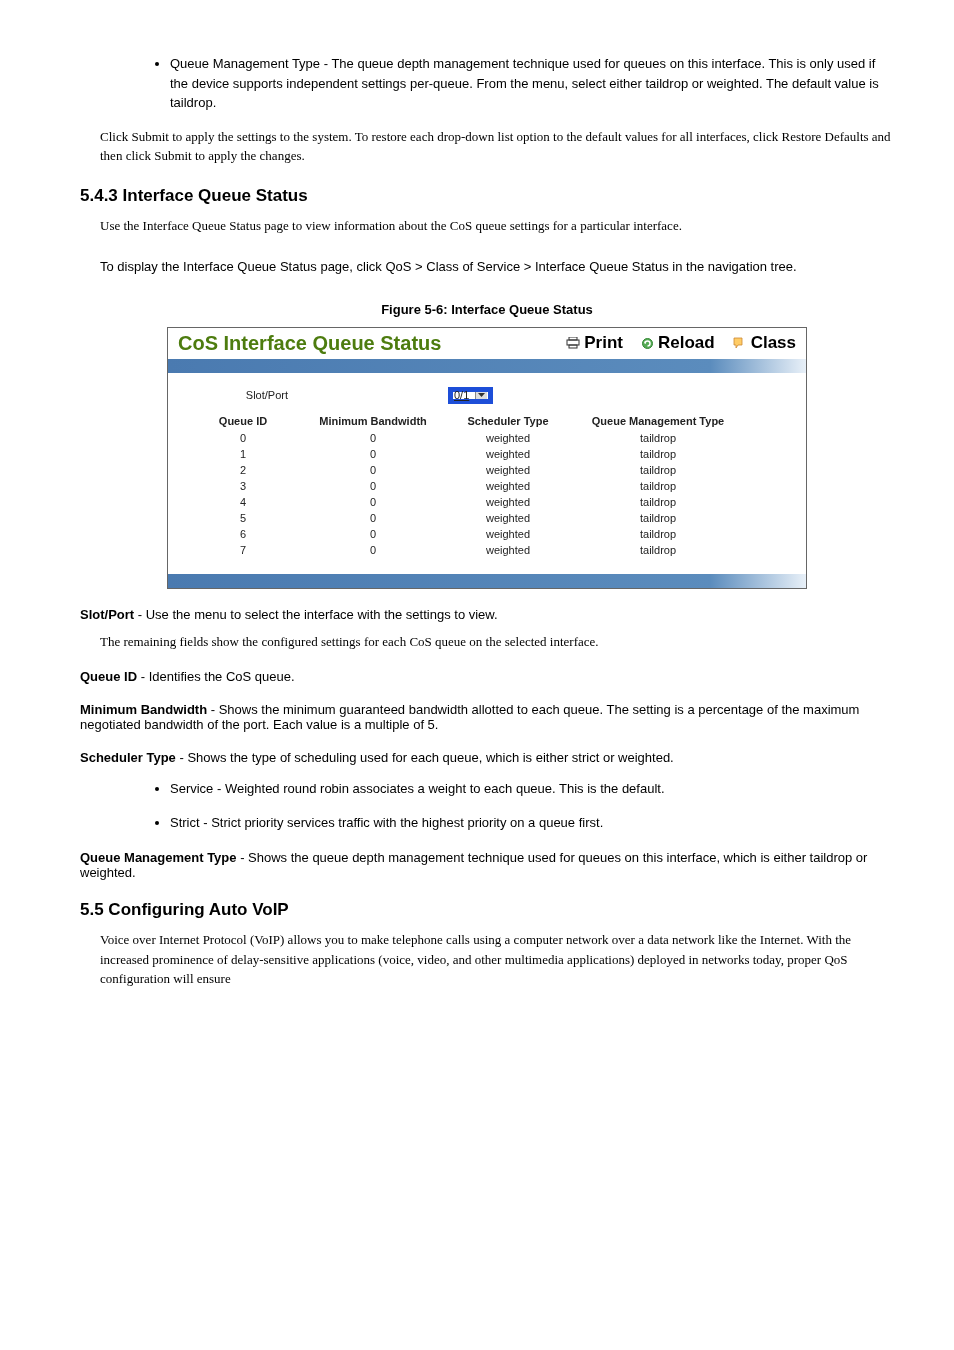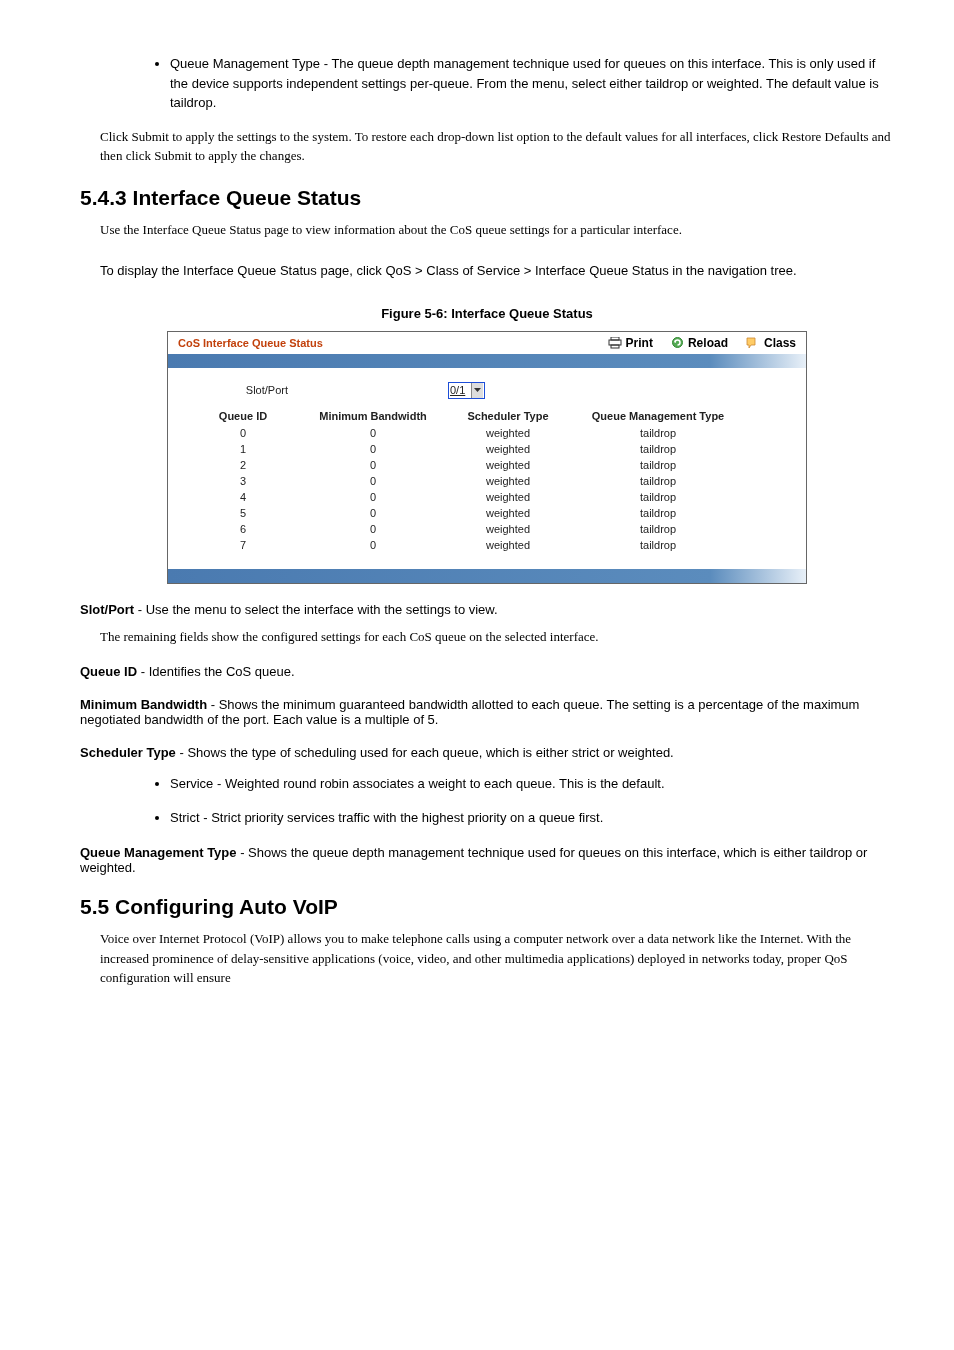--- a/index.html
+++ b/index.html
@@ -4,21 +4,21 @@
 <style>
   * { margin: 0; padding: 0; box-sizing: border-box; }
   body {
     font-family: Arial, Helvetica, sans-serif;
     font-size: 13px;
     color: #000;
     background: #fff;
     padding: 40px 60px 40px 80px;
   }
   .section-heading {
-    font-size: 21px;
+    font-size: 17px;
     font-weight: bold;
     margin: 20px 0 10px 0;
   }
   .body-text {
     margin: 10px 0;
     line-height: 1.5;
     font-family: Liberation Serif, serif;
   }
   .indent { margin-left: 20px; }
   .bullet-list {
@@ -41,29 +41,29 @@
     margin: 0 auto 10px auto;
     background: #fff;
   }
   .ss-header {
     display: flex;
     justify-content: space-between;
     align-items: center;
     padding: 4px 10px;
   }
   .ss-title {
-    color: #c2410c;
-    font-weight: bold;
-    font-size: 11px;
+    color: #4d7c0f;
+    font-weight: bold;
+    font-size: 20px;
   }
   .ss-actions {
     display: flex;
     gap: 18px;
     align-items: center;
-    font-size: 12px;
+    font-size: 17px;
     font-weight: bold;
   }
   .ss-action {
     display: flex;
     align-items: center;
     gap: 4px;
   }
   .icon-print svg, .icon-reload svg, .icon-help svg { display: block; }
   .ss-bar {
     height: 14px;
@@ -74,21 +74,21 @@
     font-size: 11px;
     color: #222;
   }
   .ss-row {
     display: flex;
     align-items: center;
     margin: 4px 0;
   }
   .ss-select {
     font-size: 11px;
-    border: 1px solid #1d4ed8;
+    border: 5px solid #1d4ed8;
     background: #fff;
     padding: 0 1px;
     height: 17px;
     display: inline-flex;
     align-items: center;
     text-decoration: underline;
   }
   .ss-select-arrow {
     background: #ddd;
     border-left: 1px solid #888;

